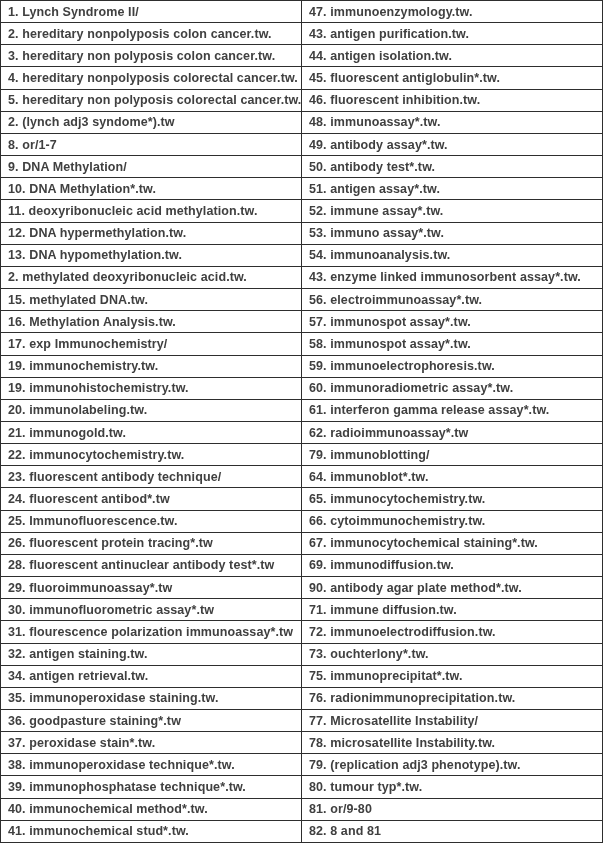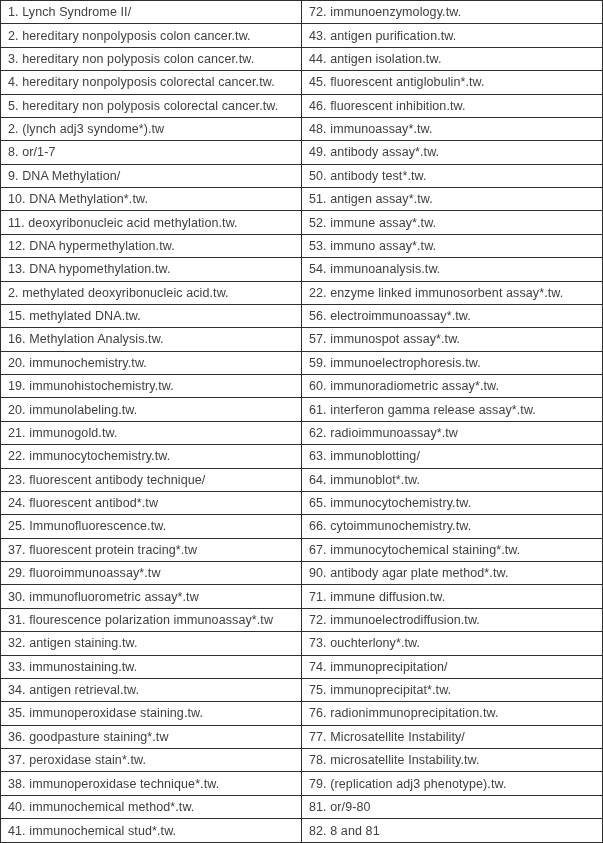--- a/index.html
+++ b/index.html
@@ -5,20 +5,21 @@
   html, body {
     margin: 0;
     padding: 0;
     background: #ffffff;
   }
   .page {
     width: 603px;
     height: 843px;
     background: #ffffff;
     box-sizing: border-box;
+    font-weight: bold;
   }
   table.search-table {
     border-collapse: collapse;
     table-layout: fixed;
     width: 603px;
     height: 843px;
     font-family: "Liberation Sans", "DejaVu Sans", sans-serif;
     font-size: 12.5px;
     color: #404040;
     background: #ffffff;
@@ -41,21 +42,21 @@
 
 <div class="page">
   <table class="search-table">
     <colgroup>
       <col>
       <col>
     </colgroup>
     <tbody>
         <tr>
           <td>1. Lynch Syndrome II/</td>
-          <td>72. immunoenzymology.tw.</td>
+          <td>47. immunoenzymology.tw.</td>
         </tr>
         <tr>
           <td>2. hereditary nonpolyposis colon cancer.tw.</td>
           <td>43. antigen purification.tw.</td>
         </tr>
         <tr>
           <td>3. hereditary non polyposis colon cancer.tw.</td>
           <td>44. antigen isolation.tw.</td>
         </tr>
         <tr>
@@ -89,105 +90,113 @@
         <tr>
           <td>12. DNA hypermethylation.tw.</td>
           <td>53. immuno assay*.tw.</td>
         </tr>
         <tr>
           <td>13. DNA hypomethylation.tw.</td>
           <td>54. immunoanalysis.tw.</td>
         </tr>
         <tr>
           <td>2. methylated deoxyribonucleic acid.tw.</td>
-          <td>22. enzyme linked immunosorbent assay*.tw.</td>
+          <td>43. enzyme linked immunosorbent assay*.tw.</td>
         </tr>
         <tr>
           <td>15. methylated DNA.tw.</td>
           <td>56. electroimmunoassay*.tw.</td>
         </tr>
         <tr>
           <td>16. Methylation Analysis.tw.</td>
           <td>57. immunospot assay*.tw.</td>
         </tr>
         <tr>
-          <td>20. immunochemistry.tw.</td>
+          <td>17. exp Immunochemistry/</td>
+          <td>58. immunospot assay*.tw.</td>
+        </tr>
+        <tr>
+          <td>19. immunochemistry.tw.</td>
           <td>59. immunoelectrophoresis.tw.</td>
         </tr>
         <tr>
           <td>19. immunohistochemistry.tw.</td>
           <td>60. immunoradiometric assay*.tw.</td>
         </tr>
         <tr>
           <td>20. immunolabeling.tw.</td>
           <td>61. interferon gamma release assay*.tw.</td>
         </tr>
         <tr>
           <td>21. immunogold.tw.</td>
           <td>62. radioimmunoassay*.tw</td>
         </tr>
         <tr>
           <td>22. immunocytochemistry.tw.</td>
-          <td>63. immunoblotting/</td>
+          <td>79. immunoblotting/</td>
         </tr>
         <tr>
           <td>23. fluorescent antibody technique/</td>
           <td>64. immunoblot*.tw.</td>
         </tr>
         <tr>
           <td>24. fluorescent antibod*.tw</td>
           <td>65. immunocytochemistry.tw.</td>
         </tr>
         <tr>
           <td>25. Immunofluorescence.tw.</td>
           <td>66. cytoimmunochemistry.tw.</td>
         </tr>
         <tr>
-          <td>37. fluorescent protein tracing*.tw</td>
+          <td>26. fluorescent protein tracing*.tw</td>
           <td>67. immunocytochemical staining*.tw.</td>
+        </tr>
+        <tr>
+          <td>28. fluorescent antinuclear antibody test*.tw</td>
+          <td>69. immunodiffusion.tw.</td>
         </tr>
         <tr>
           <td>29. fluoroimmunoassay*.tw</td>
           <td>90. antibody agar plate method*.tw.</td>
         </tr>
         <tr>
           <td>30. immunofluorometric assay*.tw</td>
           <td>71. immune diffusion.tw.</td>
         </tr>
         <tr>
           <td>31. flourescence polarization immunoassay*.tw</td>
           <td>72. immunoelectrodiffusion.tw.</td>
         </tr>
         <tr>
           <td>32. antigen staining.tw.</td>
           <td>73. ouchterlony*.tw.</td>
         </tr>
         <tr>
-          <td>33. immunostaining.tw.</td>
-          <td>74. immunoprecipitation/</td>
-        </tr>
-        <tr>
           <td>34. antigen retrieval.tw.</td>
           <td>75. immunoprecipitat*.tw.</td>
         </tr>
         <tr>
           <td>35. immunoperoxidase staining.tw.</td>
           <td>76. radionimmunoprecipitation.tw.</td>
         </tr>
         <tr>
           <td>36. goodpasture staining*.tw</td>
           <td>77. Microsatellite Instability/</td>
         </tr>
         <tr>
           <td>37. peroxidase stain*.tw.</td>
           <td>78. microsatellite Instability.tw.</td>
         </tr>
         <tr>
           <td>38. immunoperoxidase technique*.tw.</td>
           <td>79. (replication adj3 phenotype).tw.</td>
+        </tr>
+        <tr>
+          <td>39. immunophosphatase technique*.tw.</td>
+          <td>80. tumour typ*.tw.</td>
         </tr>
         <tr>
           <td>40. immunochemical method*.tw.</td>
           <td>81. or/9-80</td>
         </tr>
         <tr>
           <td>41. immunochemical stud*.tw.</td>
           <td>82. 8 and 81</td>
         </tr>
       </tbody>

